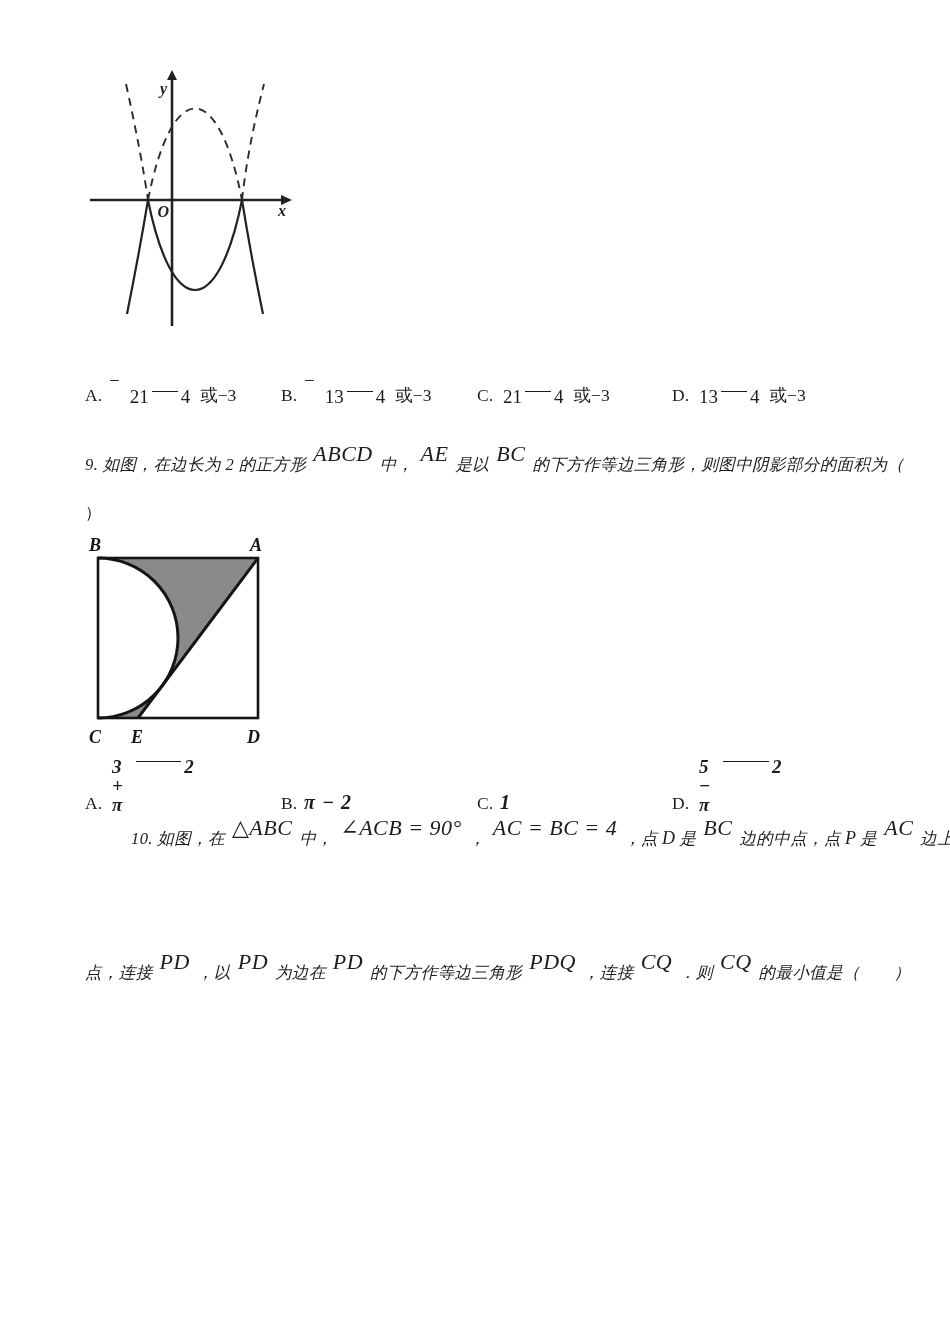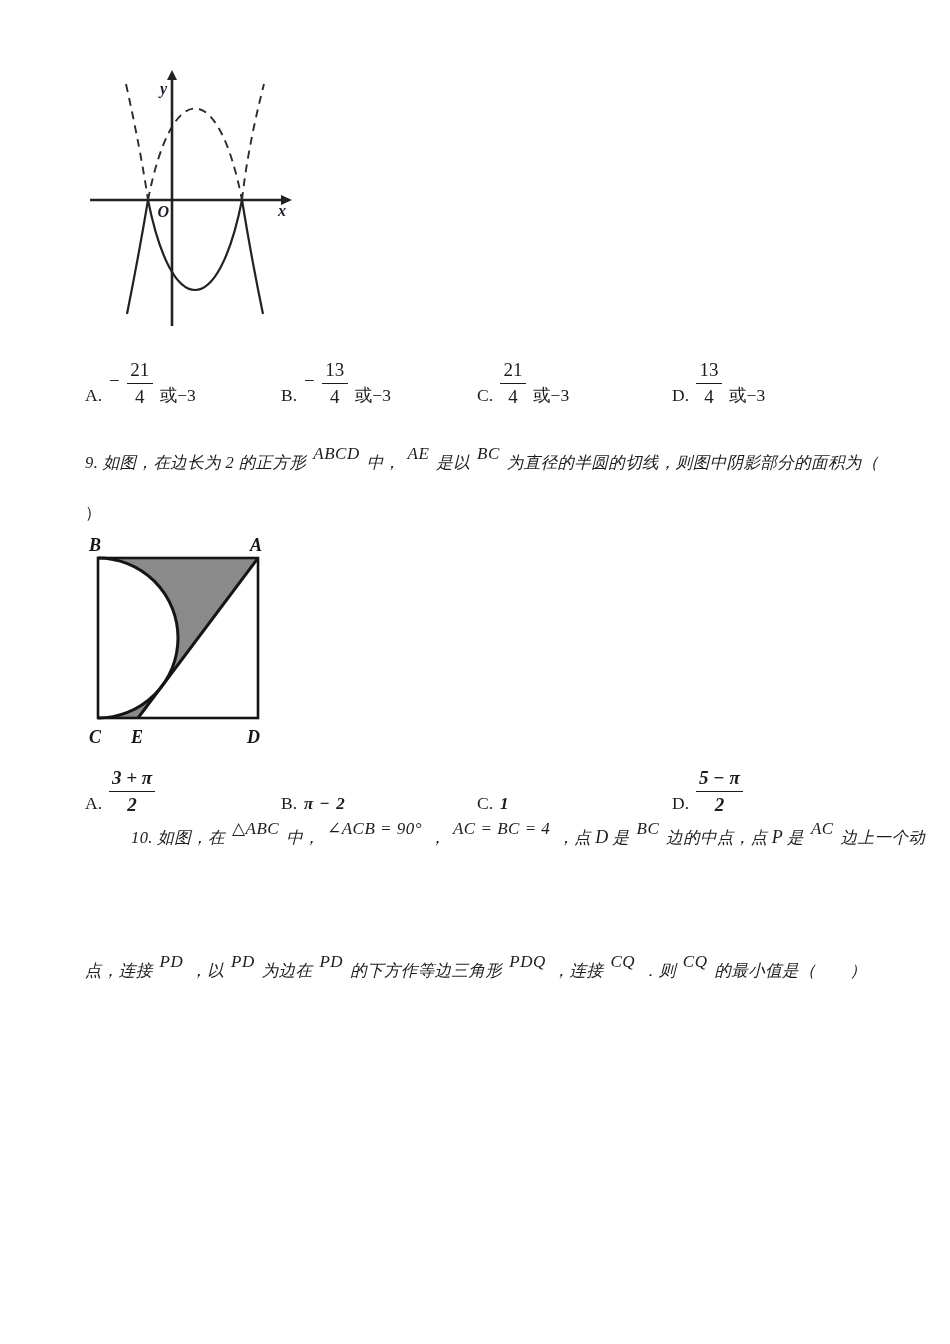--- a/index.html
+++ b/index.html
@@ -18,21 +18,21 @@
   .axlab{font-style:italic;font-weight:bold;font-size:16px;fill:#1b1f2e;}
   .sqlab{font-style:italic;font-weight:bold;font-size:18px;fill:#151515;}
   
   .tline{
     position:absolute;left:85px;
     font-size:16.5px;line-height:26px;height:26px;
     letter-spacing:0.4px;white-space:nowrap;
   }
   .seg-t{letter-spacing:0.4px;font-style:italic;}
   .seg-m{
-    font-size:17px;font-style:italic;letter-spacing:0.5px;
+    font-size:22px;font-style:italic;letter-spacing:0.5px;
     position:relative;top:-9px;margin:0 7px;
   }
   .seg-mi{font-size:18px;font-style:italic;margin:0 4px;}
   .q9-l1{top:450px;}
   .q9-l2{top:500px;}
   .q10-l1{top:824px;margin-left:46px;}
   .q10-l2{top:958px;}
   
   .optrow{position:absolute;left:0;width:950px;}
   .row-q8{top:354px;height:52px;}
@@ -41,25 +41,25 @@
     position:absolute;top:0;height:100%;
     display:flex;align-items:flex-end;gap:7px;
     font-size:17.5px;line-height:1;
   }
   .opt:nth-child(1){left:85px;}
   .opt:nth-child(2){left:281px;}
   .opt:nth-child(3){left:477px;}
   .opt:nth-child(4){left:672px;}
   .olabel{padding-bottom:2px;}
   .osign{align-self:flex-end;position:relative;bottom:16px;font-size:19px;}
-  .frac{display:inline-flex;flex-direction:column;align-items:center;}
+  .frac{display:inline-flex;}
   .frac .num,.frac .den{font-size:19px;padding:0 3px;}
   .frac .bar{border-top:1.7px solid #1c1c1c;width:100%;min-width:26px;margin:4px 0 3px;}
   .row-q9 .num,.row-q9 .den,.mval{font-style:italic;font-weight:bold;}
-  .mval{font-size:17px;padding-bottom:2px;letter-spacing:1px;}
+  .mval{font-size:20px;padding-bottom:2px;letter-spacing:1px;}
   .osuffix{padding-bottom:2px;text-align:center;}
 </style>
 </head>
 <body>
 
 <svg class="graph-figure" width="212" height="266" viewBox="0 0 212 266">
 
   <line x1="2" y1="132" x2="194" y2="132" stroke="#222" stroke-width="2.6"></line>
   <line x1="84" y1="10" x2="84" y2="258" stroke="#222" stroke-width="2.6"></line>
   <polygon points="193,127 204,132 193,137" fill="#222"></polygon>
@@ -112,21 +112,21 @@
       <span class="olabel">D.</span>
       <span class="frac">
         <span class="num">13</span>
         <span class="bar"></span>
         <span class="den">4</span>
       </span>
       <span class="osuffix">或−3</span>
     </div>
   </div>
 
-<div class="tline q9-l1"><span class="seg-t">9. 如图，在边长为 2 的正方形</span><span class="seg-m">ABCD</span><span class="seg-t">中，</span><span class="seg-m">AE</span><span class="seg-t">是以</span><span class="seg-m">BC</span><span class="seg-t">为直径的半圆的切线，则图中阴影部分的面积为（</span></div>
+<div class="tline q9-l1"><span class="seg-t">9. 如图，在边长为 2 的正方形</span><span class="seg-m">ABCD</span><span class="seg-t">中，</span><span class="seg-m">AE</span><span class="seg-t">是以</span><span class="seg-m">BC</span><span class="seg-t">的下方作等边三角形，则图中阴影部分的面积为（</span></div>
 <div class="tline q9-l2">）</div>
 
 <svg class="square-figure" width="195" height="216" viewBox="0 0 195 216">
 
   <path d="M 13 25 L 173 25 L 77 153 A 80 80 0 0 0 13 25 Z" fill="#8a8a8a"></path>
   <path d="M 13 185 L 53 185 L 77 153 A 80 80 0 0 1 13 185 Z" fill="#8a8a8a"></path>
 
   <rect x="13" y="25" width="160" height="160" fill="none" stroke="#151515" stroke-width="2.6"></rect>
 
   <path d="M 13 25 A 80 80 0 0 1 13 185" fill="none" stroke="#151515" stroke-width="3"></path>

